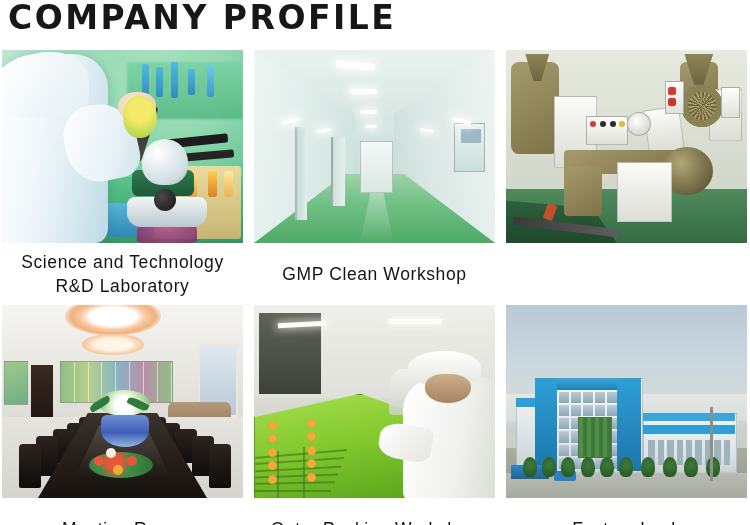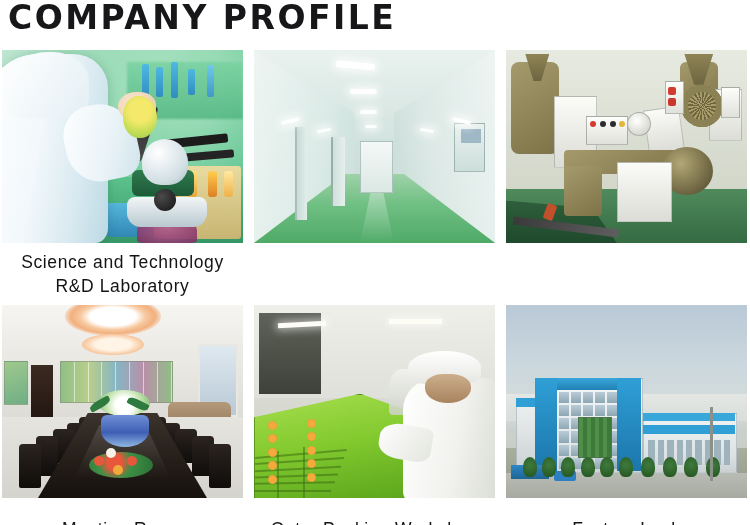--- a/index.html
+++ b/index.html
@@ -707,20 +707,23 @@
         <div class="panel-r"></div>
         <div class="panel-r2"></div>
         <div class="lamp L1"></div>
         <div class="lamp L2"></div>
         <div class="lamp L3"></div>
         <div class="lamp L4"></div>
         <div class="lamp sl1"></div>
         <div class="lamp sl2"></div>
         <div class="lamp sr1"></div>
         <div class="lamp sr2"></div>
+      </div>
+      <div class="caption">
+        <span>GMP Clean Workshop</span>
       </div>
     </div>
 
     <div class="cell">
       <div class="photo machine">
         <div class="bg-wall"></div>
         <div class="floor"></div>
         <div class="floor2"></div>
         <div class="khaki k1"></div>
         <div class="khaki k2"></div>

